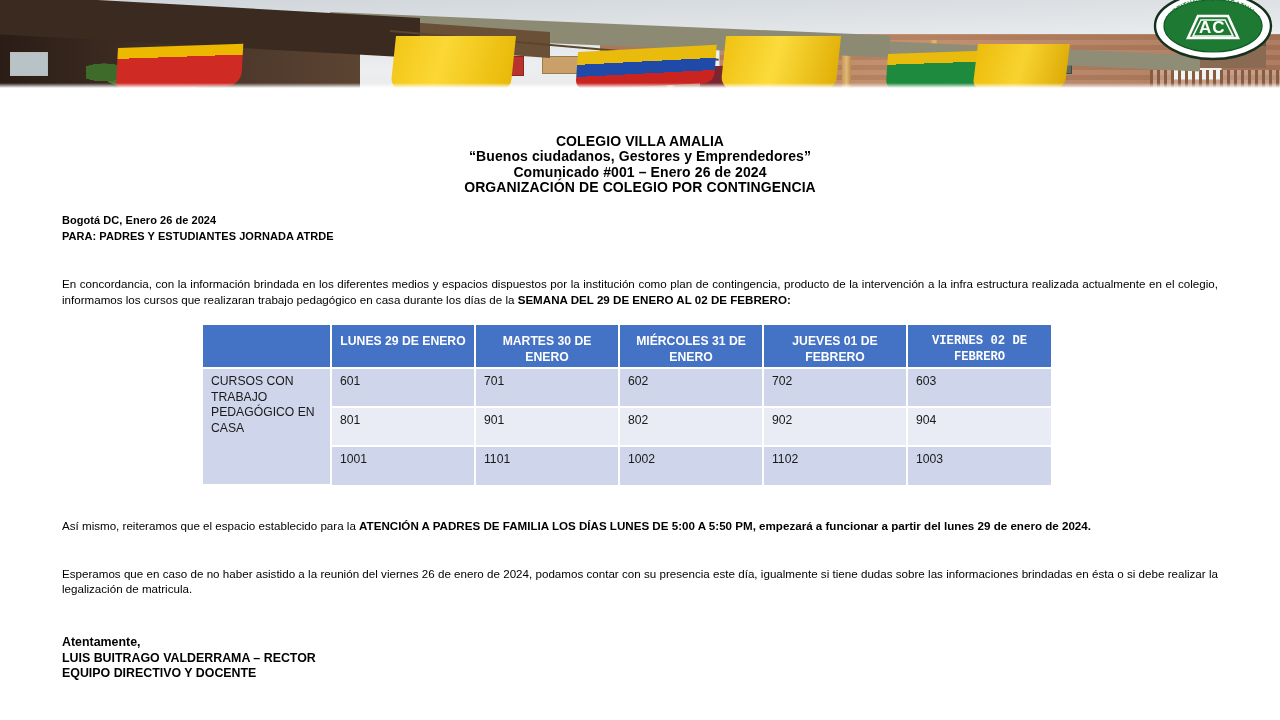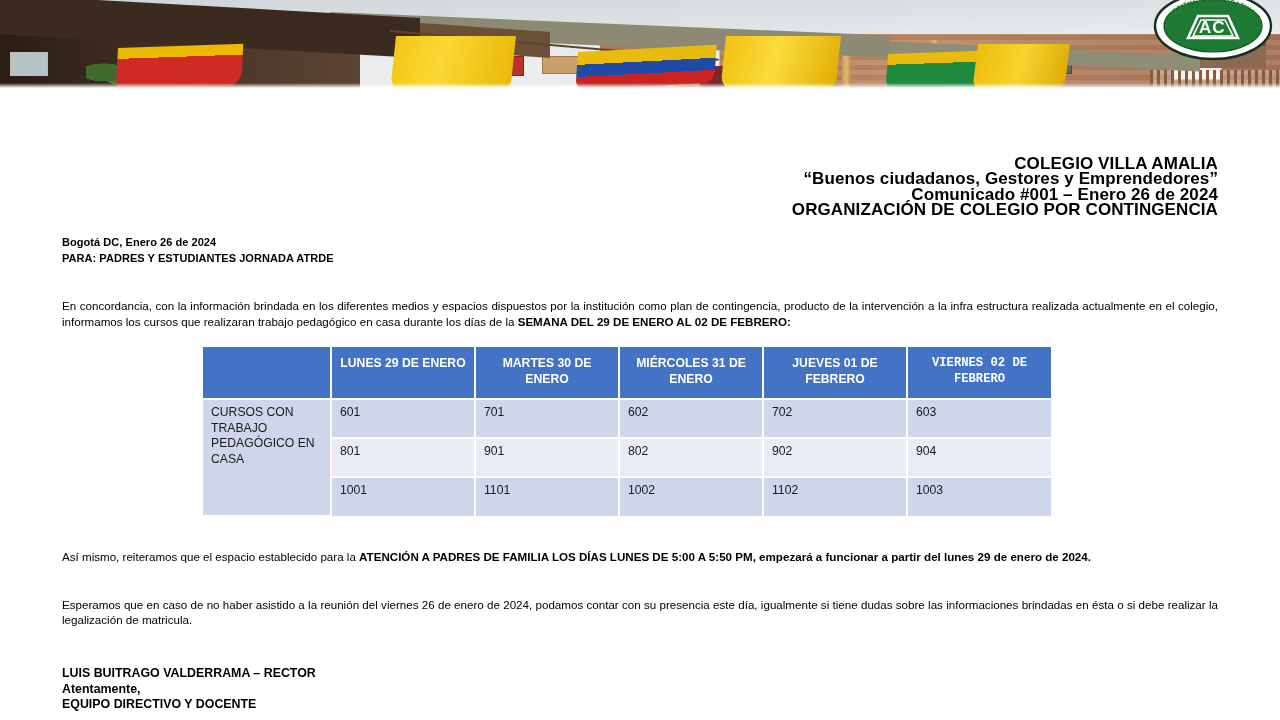--- a/index.html
+++ b/index.html
@@ -186,25 +186,25 @@
   }
 
   
   .doc {
     position: relative;
     width: 1280px;
     padding: 0 62px;
   }
 
   .title-block {
-    text-align: right;
+    text-align: center;
     font-weight: bold;
-    font-size: 17px;
+    font-size: 14px;
     line-height: 15.3px;
-    margin-top: 68px;
+    margin-top: 46px;
     letter-spacing: .1px;
   }
 
   .addr-block {
     margin-top: 18px;
     font-weight: bold;
     font-size: 11px;
     line-height: 15.4px;
     letter-spacing: .05px;
   }
@@ -224,21 +224,21 @@
     border-collapse: collapse;
     width: 848px;
     table-layout: fixed;
   }
   table.sched th {
     background: #4472C4;
     color: #ffffff;
     font-weight: bold;
     font-size: 12.2px;
     line-height: 15.5px;
-    height: 52px;
+    height: 43px;
     text-align: center;
     vertical-align: top;
     padding: 9px 6px 0 6px;
     border-right: 2px solid #ffffff;
     border-bottom: 2px solid #ffffff;
   }
   table.sched th:last-child { border-right: none; font-family: Liberation Mono, monospace; }
   table.sched th.blank { width: 128px; }
 
   table.sched td {
@@ -385,18 +385,18 @@
         </tr>
       </tbody>
     </table>
   </div>
 
   <p class="para"><span>Así mismo, reiteramos que el espacio establecido para la </span><b>ATENCIÓN A PADRES  DE  FAMILIA LOS DÍAS LUNES DE 5:00  A 5:50  PM, empezará a funcionar a partir del lunes 29 de enero de 2024.</b></p>
 
   <p class="para">Esperamos que en caso de no haber asistido a la reunión del viernes 26 de enero de 2024, podamos contar con su presencia este día, igualmente si tiene dudas sobre las informaciones brindadas en ésta o si debe realizar la legalización de matricula.</p>
 
   <div class="sign-block">
+    <div>Atentamente,</div>
     <div>LUIS BUITRAGO VALDERRAMA – RECTOR</div>
-    <div>Atentamente,</div>
     <div>EQUIPO DIRECTIVO Y DOCENTE</div>
   </div>
 
 </div>
 
 </body></html>

